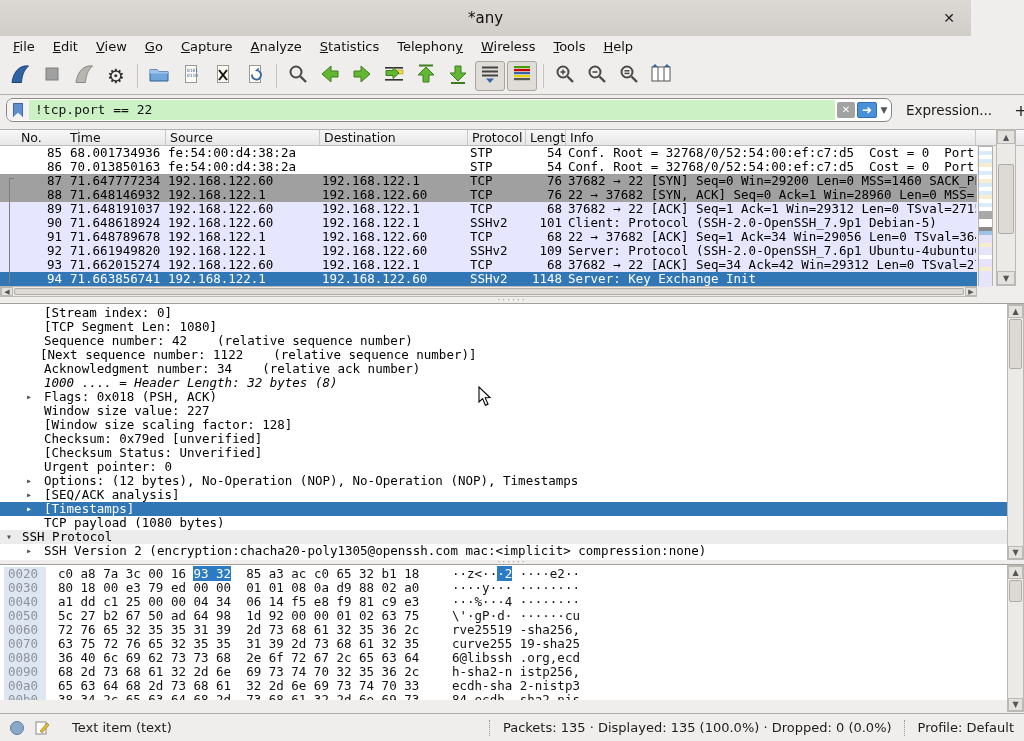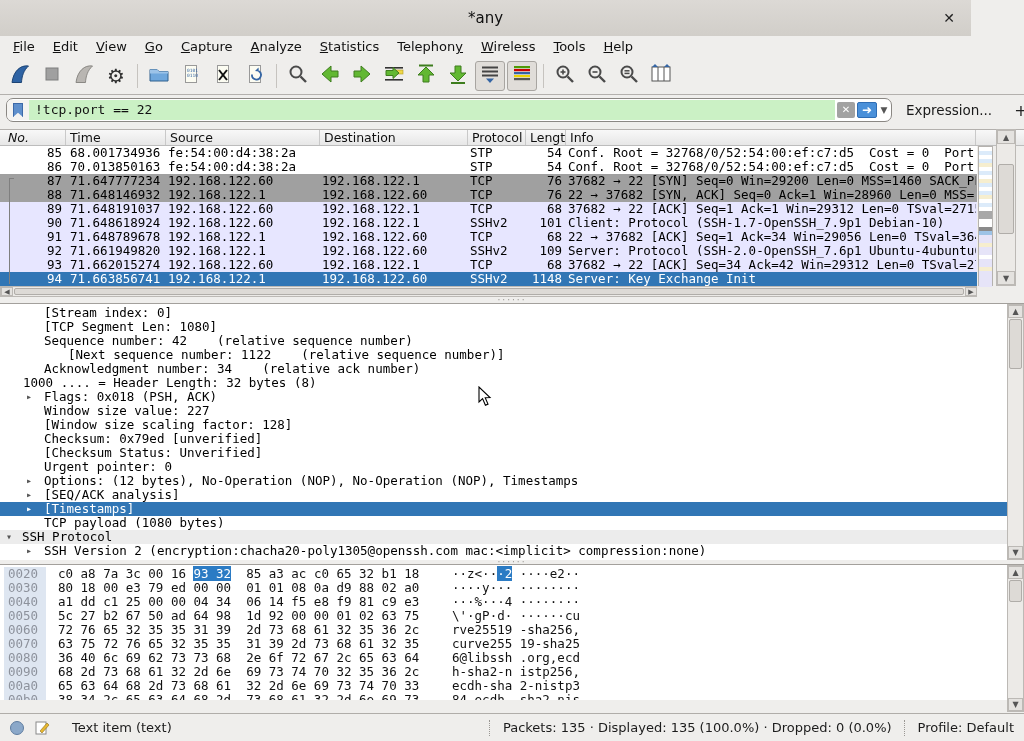--- a/index.html
+++ b/index.html
@@ -275,36 +275,36 @@
       <div class="fclear">✕</div>
       <div class="fapply">➜</div>
       <div class="fcaret">▼</div>
     </div>
     <div class="fexpr">Expression...</div>
     <div class="fdiv"></div>
     <div class="fplus">+</div>
   </div>
 
   <div class="plheader">
-      <div class="hcell" style="left: 4px; width: 62px; font-style: italic;">No.</div>
+      <div class="hcell" style="left: 17px; width: 62px;">No.</div>
       <div class="hcell" style="left: 64px; width: 102px; padding-left: 6px;">Time</div>
       <div class="hcell" style="left: 166px; width: 154px;">Source</div>
       <div class="hcell" style="left: 320px; width: 148px;">Destination</div>
       <div class="hcell" style="left: 468px; width: 58px;">Protocol</div>
       <div class="hcell" style="left: 526px; width: 40px;">Length</div>
       <div class="hcell" style="left: 566px; width: 410px;">Info</div>
     </div>
 
   <div class="plrows">
       <div class="prow st-plain"><span class="c-no">85</span><span class="c-time">68.001734936</span><span class="c-src">fe:54:00:d4:38:2a</span><span class="c-dst"></span><span class="c-proto">STP</span><span class="c-len">54</span><span class="c-info">Conf. Root = 32768/0/52:54:00:ef:c7:d5  Cost = 0  Port = </span></div>
       <div class="prow st-plain"><span class="c-no">86</span><span class="c-time">70.013850163</span><span class="c-src">fe:54:00:d4:38:2a</span><span class="c-dst"></span><span class="c-proto">STP</span><span class="c-len">54</span><span class="c-info">Conf. Root = 32768/0/52:54:00:ef:c7:d5  Cost = 0  Port = </span></div>
       <div class="prow st-syn"><span class="c-no">87</span><span class="c-time">71.647777234</span><span class="c-src">192.168.122.60</span><span class="c-dst">192.168.122.1</span><span class="c-proto">TCP</span><span class="c-len">76</span><span class="c-info">37682 → 22 [SYN] Seq=0 Win=29200 Len=0 MSS=1460 SACK_PERM</span></div>
       <div class="prow st-syn"><span class="c-no">88</span><span class="c-time">71.648146932</span><span class="c-src">192.168.122.1</span><span class="c-dst">192.168.122.60</span><span class="c-proto">TCP</span><span class="c-len">76</span><span class="c-info">22 → 37682 [SYN, ACK] Seq=0 Ack=1 Win=28960 Len=0 MSS=1460</span></div>
       <div class="prow st-tcp"><span class="c-no">89</span><span class="c-time">71.648191037</span><span class="c-src">192.168.122.60</span><span class="c-dst">192.168.122.1</span><span class="c-proto">TCP</span><span class="c-len">68</span><span class="c-info">37682 → 22 [ACK] Seq=1 Ack=1 Win=29312 Len=0 TSval=271566</span></div>
-      <div class="prow st-tcp"><span class="c-no">90</span><span class="c-time">71.648618924</span><span class="c-src">192.168.122.60</span><span class="c-dst">192.168.122.1</span><span class="c-proto">SSHv2</span><span class="c-len">101</span><span class="c-info">Client: Protocol (SSH-1.7-OpenSSH_7.9p1 Debian-10)</span></div>
+      <div class="prow st-tcp"><span class="c-no">90</span><span class="c-time">71.648618924</span><span class="c-src">192.168.122.60</span><span class="c-dst">192.168.122.1</span><span class="c-proto">SSHv2</span><span class="c-len">101</span><span class="c-info">Client: Protocol (SSH-2.0-OpenSSH_7.9p1 Debian-5)</span></div>
       <div class="prow st-tcp"><span class="c-no">91</span><span class="c-time">71.648789678</span><span class="c-src">192.168.122.1</span><span class="c-dst">192.168.122.60</span><span class="c-proto">TCP</span><span class="c-len">68</span><span class="c-info">22 → 37682 [ACK] Seq=1 Ack=34 Win=29056 Len=0 TSval=36495</span></div>
       <div class="prow st-tcp"><span class="c-no">92</span><span class="c-time">71.661949820</span><span class="c-src">192.168.122.1</span><span class="c-dst">192.168.122.60</span><span class="c-proto">SSHv2</span><span class="c-len">109</span><span class="c-info">Server: Protocol (SSH-2.0-OpenSSH_7.6p1 Ubuntu-4ubuntu0.3</span></div>
       <div class="prow st-tcp"><span class="c-no">93</span><span class="c-time">71.662015274</span><span class="c-src">192.168.122.60</span><span class="c-dst">192.168.122.1</span><span class="c-proto">TCP</span><span class="c-len">68</span><span class="c-info">37682 → 22 [ACK] Seq=34 Ack=42 Win=29312 Len=0 TSval=2715</span></div>
       <div class="prow st-selected"><span class="c-no">94</span><span class="c-time">71.663856741</span><span class="c-src">192.168.122.1</span><span class="c-dst">192.168.122.60</span><span class="c-proto">SSHv2</span><span class="c-len">1148</span><span class="c-info">Server: Key Exchange Init</span></div>
     </div>
 
   <div class="bracket" style="left:9px;top:178px;width:1px;height:106px;"></div>
   <div class="bracket" style="left:9px;top:178px;width:5px;height:1px;"></div>
 
   <div class="minimap">
@@ -357,23 +357,23 @@
     <div class="sbtn" style="left:964px;top:0;width:12px;height:9px;font-size:7px;">▶</div>
   </div>
 
   <div class="splitter" style="top:297px;height:6px;line-height:6px;">······</div>
 
   <div class="details">
     <div class="dwrap">
         <div class="dline" style="padding-left: 44px;"><span>[Stream index: 0]</span></div>
         <div class="dline" style="padding-left: 44px;"><span>[TCP Segment Len: 1080]</span></div>
         <div class="dline" style="padding-left: 44px;"><span>Sequence number: 42    (relative sequence number)</span></div>
-        <div class="dline" style="padding-left: 68px;"><span>[Next sequence number: 1122    (relative sequence number)]</span></div>
+        <div class="dline" style="padding-left: 40px;"><span>[Next sequence number: 1122    (relative sequence number)]</span></div>
         <div class="dline" style="padding-left: 44px;"><span>Acknowledgment number: 34    (relative ack number)</span></div>
-        <div class="dline" style="padding-left: 23px;"><span>1000 .... = Header Length: 32 bytes (8)</span></div>
+        <div class="dline" style="padding-left: 44px; font-style: italic;"><span>1000 .... = Header Length: 32 bytes (8)</span></div>
         <div class="dline" style="padding-left: 44px;"><span class="tri" style="left: 26px;">▸</span><span>Flags: 0x018 (PSH, ACK)</span></div>
         <div class="dline" style="padding-left: 44px;"><span>Window size value: 227</span></div>
         <div class="dline" style="padding-left: 44px;"><span>[Window size scaling factor: 128]</span></div>
         <div class="dline" style="padding-left: 44px;"><span>Checksum: 0x79ed [unverified]</span></div>
         <div class="dline" style="padding-left: 44px;"><span>[Checksum Status: Unverified]</span></div>
         <div class="dline" style="padding-left: 44px;"><span>Urgent pointer: 0</span></div>
         <div class="dline" style="padding-left: 44px;"><span class="tri" style="left: 26px;">▸</span><span>Options: (12 bytes), No-Operation (NOP), No-Operation (NOP), Timestamps</span></div>
         <div class="dline" style="padding-left: 44px;"><span class="tri" style="left: 26px;">▸</span><span>[SEQ/ACK analysis]</span></div>
         <div class="dline sel" style="padding-left: 44px;"><span class="tri" style="left: 26px;">▸</span><span>[Timestamps]</span></div>
         <div class="dline" style="padding-left: 44px;"><span>TCP payload (1080 bytes)</span></div>

